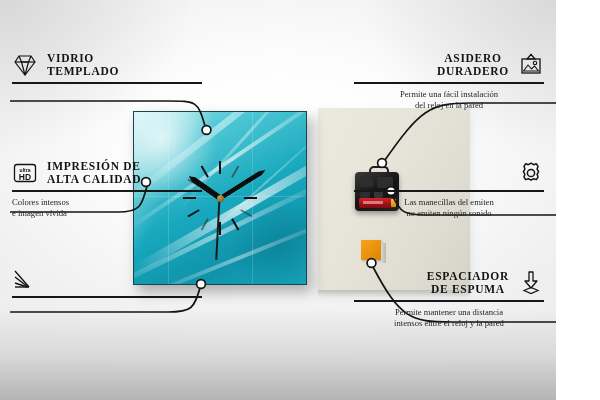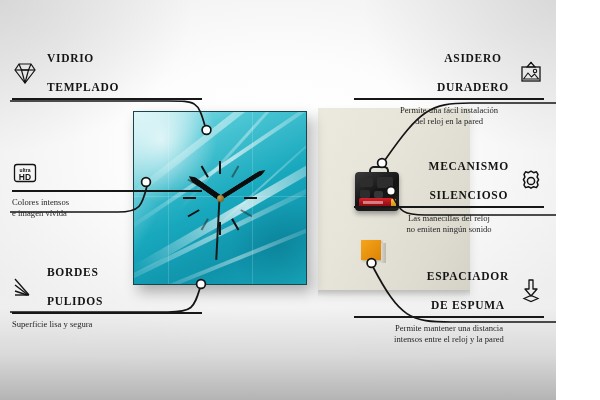--- a/index.html
+++ b/index.html
@@ -97,21 +97,21 @@
   .spacer-foam:after{content:"";position:absolute;left:20px;top:3px;width:5px;height:20px;
     background:linear-gradient(to right,#d9d7cf,#b9b7ae);}
 
   
   .callout{position:absolute;width:190px;}
   .co-left{left:12px;text-align:left;}
   .co-right{right:12px;text-align:center;}
   .co-head{display:flex;align-items:center;gap:9px;}
   .co-right .co-head{flex-direction:row-reverse;}
   .co-title{font-size:11.5px;line-height:13px;letter-spacing:.7px;color:#141414;font-weight:bold;text-transform:uppercase;}
-  .co-title .l2{display:block;margin-top:16px;}
+  .co-title .l2{display:block;}
   .co-rule{height:1.6px;background:#171717;margin:4px 0 5px 0;width:100%;}
   .co-desc{font-size:8.6px;line-height:11px;color:#262626;}
   .ico{width:26px;height:26px;flex:0 0 26px;display:block;}
   .ico svg{display:block;width:26px;height:26px;}
 
   svg.wires{position:absolute;left:0;top:0;width:600px;height:400px;pointer-events:none;}
 </style>
 </head>
 <body>
 
@@ -236,49 +236,46 @@
 
   <div class="callout co-left" style="top:160px">
     <div class="co-head">
       <span class="ico">
         <svg viewBox="0 0 26 26">
           <rect x="2.5" y="4.5" width="21" height="17" rx="2.5" fill="none" stroke="#131313" stroke-width="1.3"></rect>
           <text x="13" y="12" font-family="Liberation Sans, sans-serif" font-size="5" font-weight="bold" fill="#131313" text-anchor="middle">ultra</text>
           <text x="13" y="19.5" font-family="Liberation Sans, sans-serif" font-size="8.5" font-weight="bold" fill="#131313" text-anchor="middle">HD</text>
         </svg>
       </span>
+      <span class="co-title">
+        <span>IMPRESIÓN DE</span>
+        <span class="l2">ALTA CALIDAD</span>
+      </span>
     </div>
     <div class="co-rule"></div>
     <div class="co-desc">
       <div>Colores intensos</div>
       <div>e imagen vívida</div>
     </div>
   </div>
 
   <div class="callout co-left" style="top:266px">
     <div class="co-head">
       <span class="ico">
         <svg viewBox="0 0 26 26">
             <g fill="none" stroke="#131313" stroke-width="1.4">
           <path d="M3 5 L17 21"></path>
               <path d="M3 11 L16 21"></path>
               <path d="M3 17 L15 21"></path>
               <path d="M3 21 H17"></path>
         </g>
           </svg>
       </span>
-      <span class="co-title">
-        <span>BORDES</span>
-        <span class="l2">PULIDOS</span>
-      </span>
-    </div>
-    <div class="co-rule"></div>
-    <div class="co-desc">
-      <div>Superficie lisa y segura</div>
-    </div>
+    </div>
+    <div class="co-rule"></div>
   </div>
 
   <div class="callout co-right" style="top:52px">
     <div class="co-head">
       <span class="ico">
         <svg viewBox="0 0 26 26">
           <path d="M13 2.5 L9 7 H17 Z" fill="none" stroke="#131313" stroke-width="1.2"></path>
           <circle cx="13" cy="3" r="1.1" fill="#131313"></circle>
           <rect x="4" y="7" width="18" height="14" fill="none" stroke="#131313" stroke-width="1.3"></rect>
           <path d="M5.5 19 L10 13 L13.5 17 L16.5 14 L20.5 19 Z" fill="none" stroke="#131313" stroke-width="1.1"></path>
@@ -300,28 +297,24 @@
   <div class="callout co-right" style="top:160px">
     <div class="co-head">
       <span class="ico">
         <svg viewBox="0 0 26 26">
             <g fill="none" stroke="#131313" stroke-width="1.5" stroke-linejoin="round">
           <path d="M13 3.2 l2.6 1.5 2.8 -0.9 1.6 2.5 -0.9 2.8 1.5 2.6 -1.5 2.6 0.9 2.8 -1.6 2.5 -2.8 -0.9 -2.6 1.5 -2.6 -1.5 -2.8 0.9 -1.6 -2.5 0.9 -2.8 -1.5 -2.6 1.5 -2.6 -0.9 -2.8 1.6 -2.5 2.8 0.9 Z"></path>
           <circle cx="13" cy="13" r="3.6"></circle>
         </g>
           </svg>
       </span>
-      <span class="co-title">
-        <span>MECANISMO</span>
-        <span class="l2">SILENCIOSO</span>
-      </span>
     </div>
     <div class="co-rule"></div>
     <div class="co-desc">
-      <div>Las manecillas del reloj</div>
+      <div>Las manecillas del emiten</div>
       <div>no emiten ningún sonido</div>
     </div>
   </div>
 
   <div class="callout co-right" style="top:270px">
     <div class="co-head">
       <span class="ico">
         <svg viewBox="0 0 26 26">
           <path d="M11 2 H15 V11 H19 L13 18 L7 11 H11 Z" fill="none" stroke="#131313" stroke-width="1.3" stroke-linejoin="round"></path>
           <path d="M6 20.5 L13 17.5 L20 20.5 L13 23.5 Z" fill="none" stroke="#131313" stroke-width="1.2"></path>

